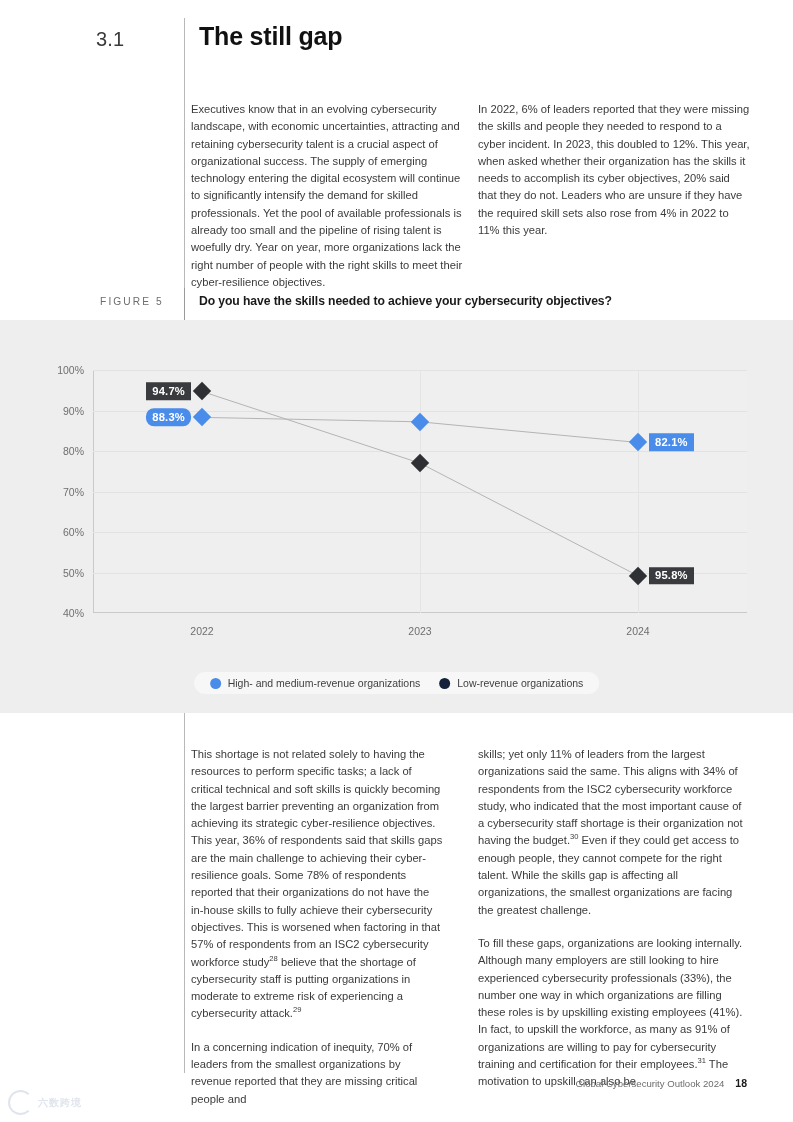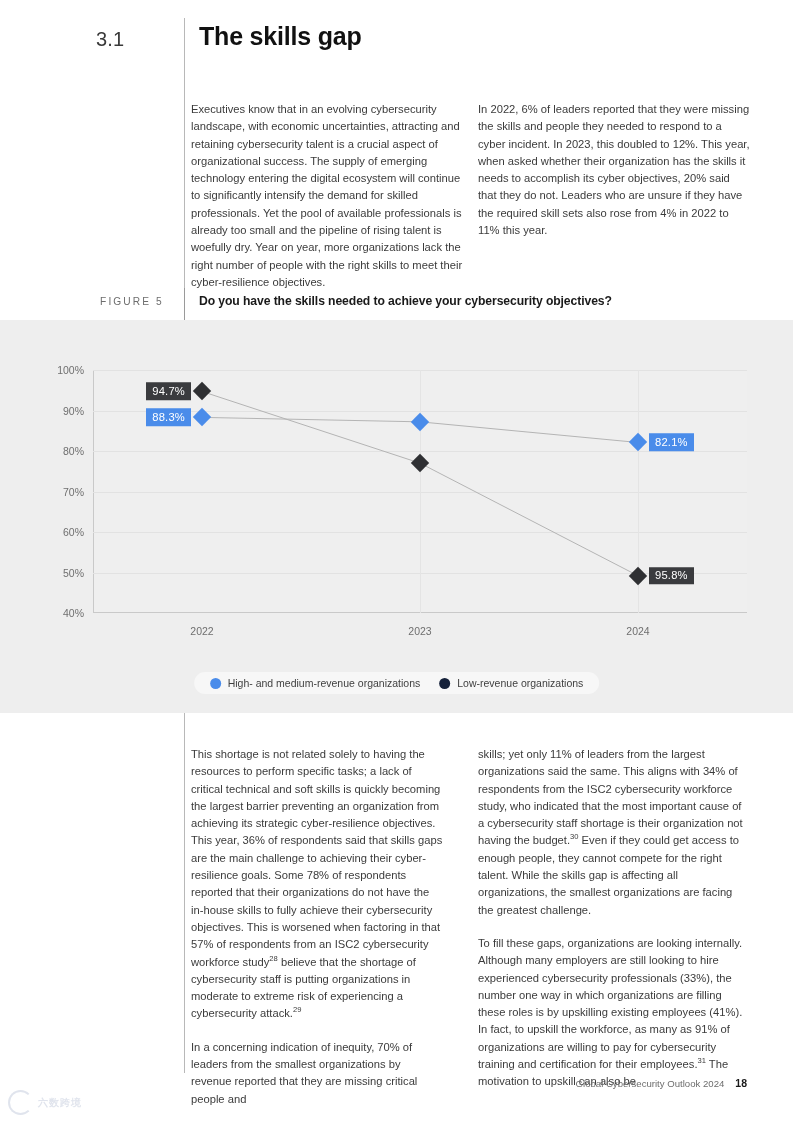--- a/index.html
+++ b/index.html
@@ -63,21 +63,21 @@
 
   .marker{
     position:absolute;width:13px;height:13px;
     transform:translate(-50%,-50%) rotate(45deg);
   }
   .marker.blue{background:#4a8cea;}
   .marker.dark{background:#2f3033;}
 
   .dlabel{
     position:absolute;transform:translateY(-50%);
-    font-size:11.2px;font-weight:normal;color:#ffffff;
+    font-size:11.2px;font-weight:bold;color:#ffffff;
     padding:2.5px 6px 3px;white-space:nowrap;letter-spacing:.2px;
   }
   .dlabel.blue{background:#4a8cea;}
   .dlabel.dark{background:#3a3b3e;}
   .dlabel.left{right:100%;margin-right:11px;}
   .dlabel.right{left:100%;margin-left:11px;}
 
   .legend{
     position:absolute;left:50%;transform:translateX(-50%);top:352px;
     background:#f7f7f7;border-radius:13px;padding:5px 16px;
@@ -113,21 +113,21 @@
 </head>
 <body>
 
 <div class="page">
 
   <div class="rule rule-top"></div>
   <div class="rule rule-fig"></div>
   <div class="rule rule-bottom"></div>
 
   <div class="sec-num">3.1</div>
-  <div class="sec-title">The skills gap</div>
+  <div class="sec-title">The still gap</div>
 
   <div class="col col-intro-l">Executives know that in an evolving cybersecurity landscape, with economic uncertainties, attracting and retaining cybersecurity talent is a crucial aspect of organizational success. The supply of emerging technology entering the digital ecosystem will continue to significantly intensify the demand for skilled professionals. Yet the pool of available professionals is already too small and the pipeline of rising talent is woefully dry. Year on year, more organizations lack the right number of people with the right skills to meet their cyber-resilience objectives.</div>
   <div class="col col-intro-r">In 2022, 6% of leaders reported that they were missing the skills and people they needed to respond to a cyber incident. In 2023, this doubled to 12%. This year, when asked whether their organization has the skills it needs to accomplish its cyber objectives, 20% said that they do not. Leaders who are unsure if they have the required skill sets also rose from 4% in 2022 to 11% this year.</div>
 
   <div class="fig-label">FIGURE 5</div>
   <div class="fig-title">Do you have the skills needed to achieve your cybersecurity objectives?</div>
 
   <div class="chart-band">
     <div class="plot" id="plot">
       <div class="plot-bg"></div>
@@ -142,21 +142,21 @@
           <div class="gridline" style="top: 202.5px;"></div>
           <div class="vgrid" style="left: 327px;"></div>
           <div class="vgrid" style="left: 545px;"></div>
         </div>
       <svg class="series-svg" id="series-layer" viewBox="0 0 654 243" preserveAspectRatio="none">
           <polyline points="109,47.38500000000002 327,51.839999999999975 545,72.49500000000003" fill="none" stroke="#b4b4b4" stroke-width="1"></polyline>
           <polyline points="109,21.464999999999975 327,93.15 545,205.73999999999998" fill="none" stroke="#b4b4b4" stroke-width="1"></polyline>
         </svg>
       <div id="marker-layer">
           <div class="marker blue" style="left: 109px; top: 47.385px;"></div>
-          <div class="dlabel blue left" style="top: 47.385px; left: auto; right: 545px; margin-right: 11px;">88.3%</div>
+          <div class="dlabel blue left" style="top: 47.385px; left: auto; right: 545px; margin-right: 11px; border-radius: 8px;">88.3%</div>
           <div class="marker blue" style="left: 327px; top: 51.84px;"></div>
           <div class="marker blue" style="left: 545px; top: 72.495px;"></div>
           <div class="dlabel blue right" style="top: 72.495px; left: 545px; margin-left: 11px;">82.1%</div>
           <div class="marker dark" style="left: 109px; top: 21.465px;"></div>
           <div class="dlabel dark left" style="top: 21.465px; left: auto; right: 545px; margin-right: 11px;">94.7%</div>
           <div class="marker dark" style="left: 327px; top: 93.15px;"></div>
           <div class="marker dark" style="left: 545px; top: 205.74px;"></div>
           <div class="dlabel dark right" style="top: 205.74px; left: 545px; margin-left: 11px;">95.8%</div>
         </div>
       <div id="ytick-layer">

